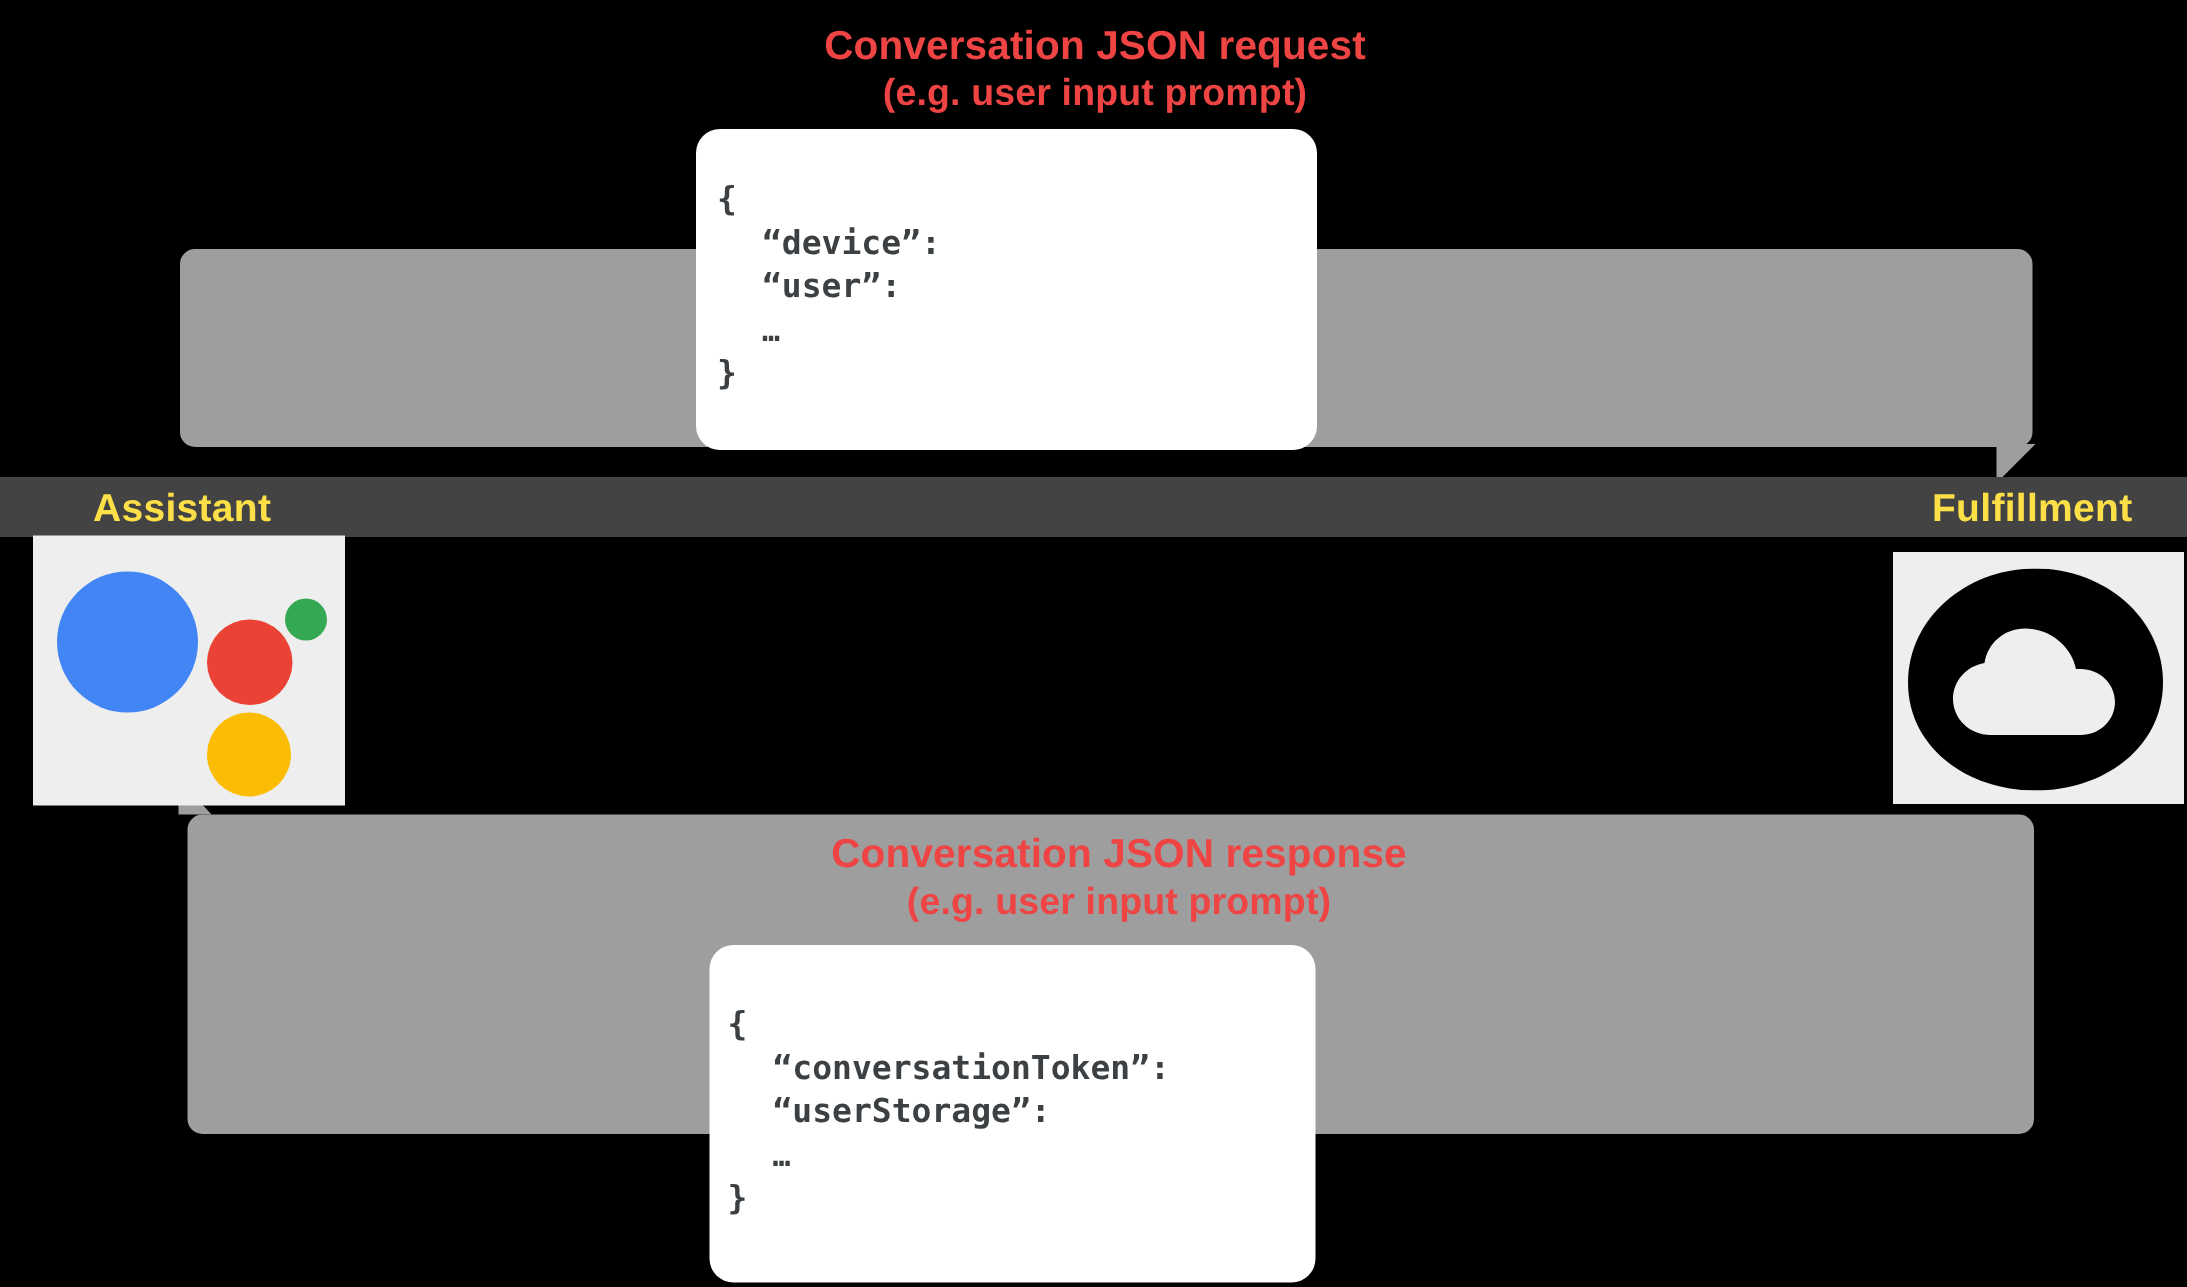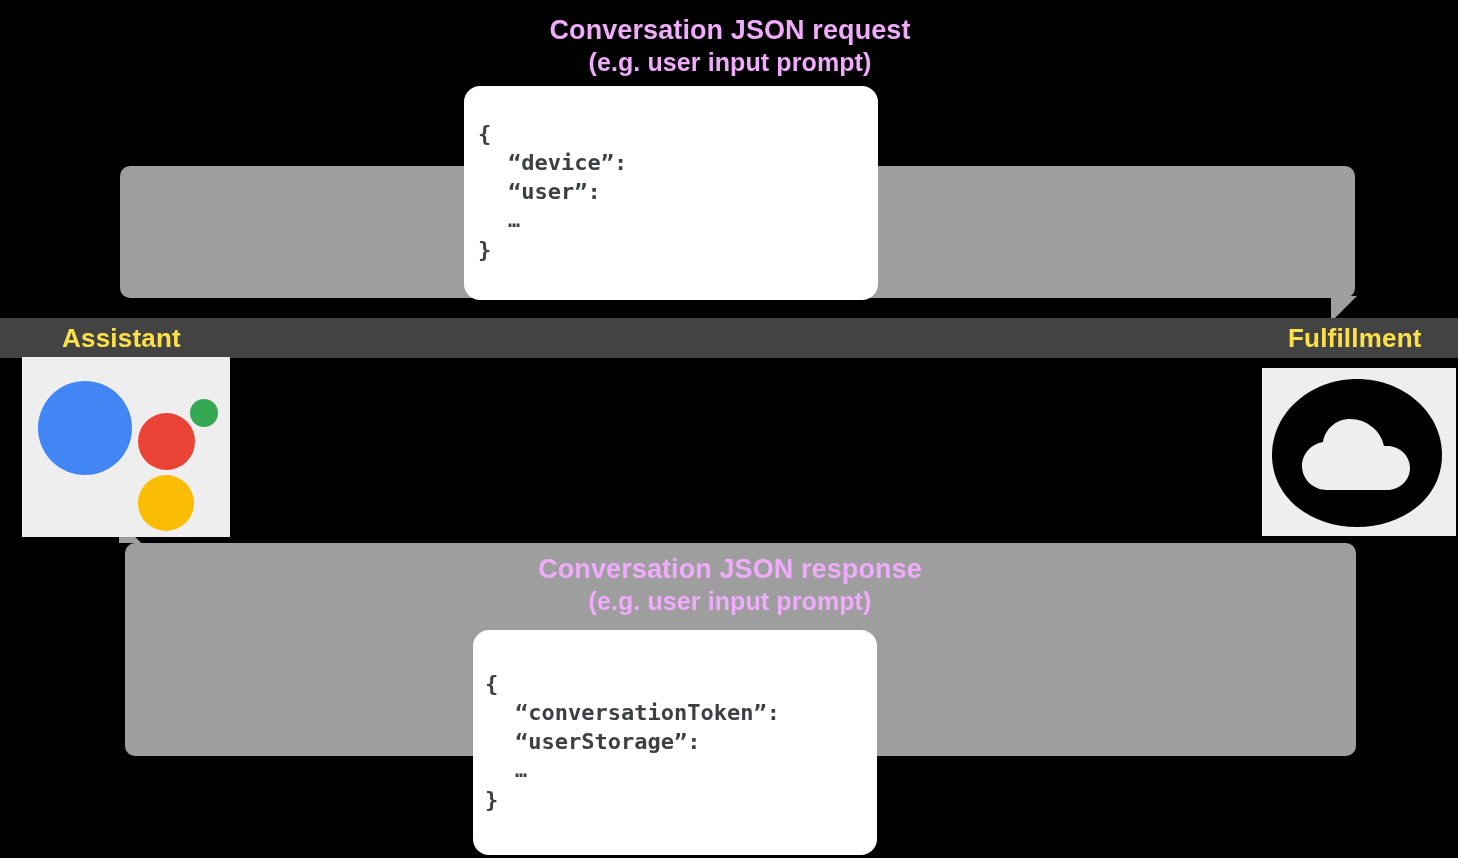--- a/index.html
+++ b/index.html
@@ -26,25 +26,25 @@
   #tail-response{
     left:119px;top:519px;
     border-left:0px solid transparent;
     border-right:22px solid transparent;
     border-bottom:24px solid #9e9e9e;
   }
 
   
   .band-label{
     position:absolute;text-align:center;
-    color:#f0abfc;font-weight:700;line-height:1.22;
+    color:#ef4444;font-weight:700;line-height:1.22;
     letter-spacing:.1px;pointer-events:none;
   }
   #label-request{left:380px;top:14px;width:700px;font-size:27px;}
-  #label-response{left:380px;top:553px;width:700px;font-size:27px;}
+  #label-response{left:396px;top:553px;width:700px;font-size:27px;}
   .band-label .l2{display:block;font-size:25px;}
 
   
   #actor-strip{
     position:absolute;left:0;top:318px;width:1458px;height:40px;
     background:#434343;
   }
   .actor-name{
     position:absolute;top:319px;color:#fde047;font-size:26px;font-weight:700;
     line-height:38px;letter-spacing:.2px;

